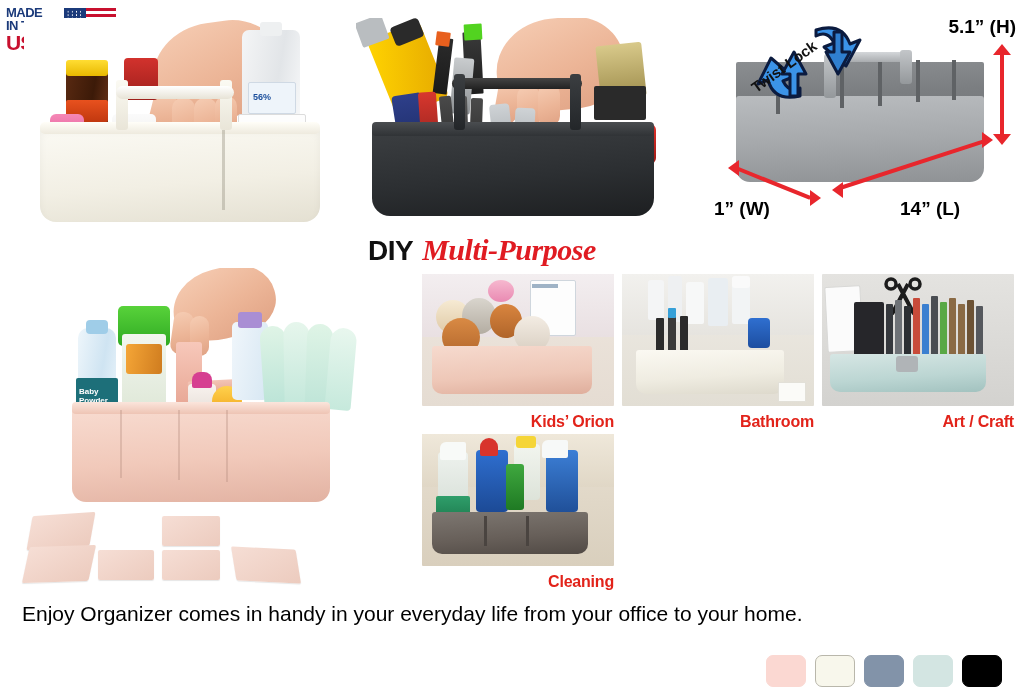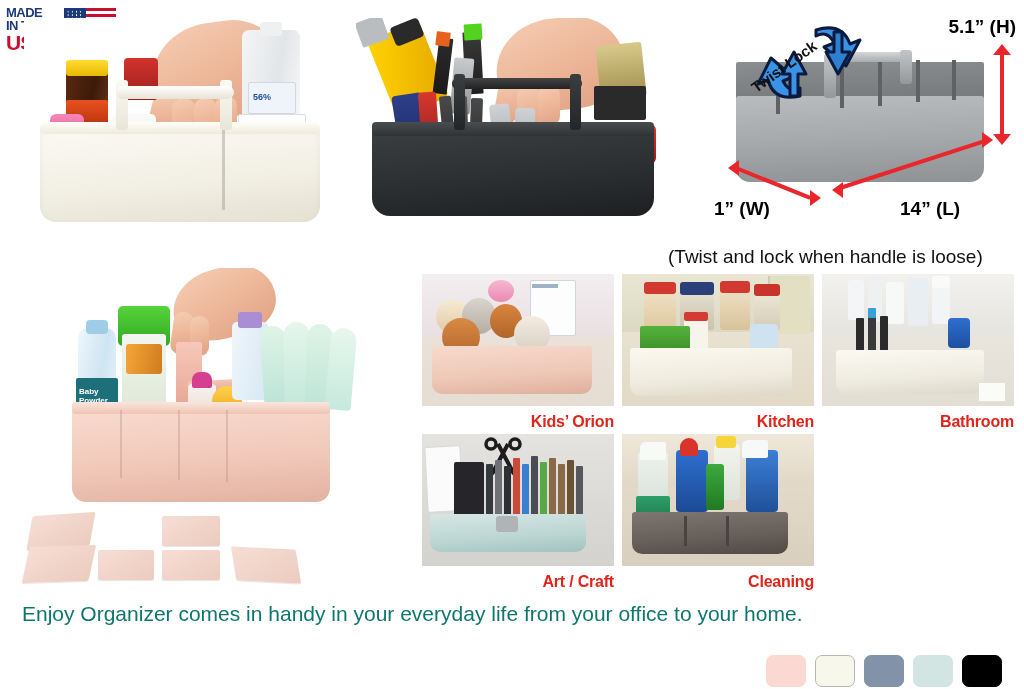--- a/index.html
+++ b/index.html
@@ -68,21 +68,21 @@
       gap:0px;}
   .cell{position:relative;overflow:hidden;}
   .cell .img{position:absolute;left:4px;top:2px;right:4px;bottom:26px;
       overflow:hidden;border-radius:1px;}
   .cell .cap{position:absolute;right:4px;bottom:1px;color:#e2231a;
       font-weight:bold;font-size:16px;font-family:"Liberation Sans",sans-serif;
       white-space:nowrap;letter-spacing:-0.2px;}
 
   
   #copy{position:absolute;left:22px;top:600px;width:760px;}
-  #copy p{margin:0 0 2px 0;font-size:21px;line-height:27px;color:#0f766e;
+  #copy p{margin:0 0 2px 0;font-size:21px;line-height:27px;color:#000000;
       font-family:"Liberation Sans",sans-serif;white-space:nowrap;}
 
   #swatches{position:absolute;left:766px;top:655px;display:flex;gap:9px;}
   .sw{width:38px;height:30px;border-radius:7px;}
 
   
   .obj{position:absolute;border-radius:2px;}
   .bottle{position:absolute;border-radius:3px 3px 2px 2px;}
   .cap-top{position:absolute;border-radius:2px 2px 0 0;}
   .jar{position:absolute;border-radius:3px;}
@@ -279,21 +279,24 @@
     <div class="ah" style="left:110px;top:190px;border-top:8px solid transparent;border-bottom:8px solid transparent;border-left:11px solid #e8262c;"></div>
     <div class="dim-label" id="lbl-w">1” (W)</div>
 
     <div style="position:absolute;left:140px;top:186px;width:152px;height:4px;background:#e8262c;
         transform:rotate(-18deg);transform-origin:left center;"></div>
     <div class="ah" style="left:132px;top:182px;border-top:8px solid transparent;border-bottom:8px solid transparent;border-right:11px solid #e8262c;"></div>
     <div class="ah" style="left:282px;top:132px;border-top:8px solid transparent;border-bottom:8px solid transparent;border-left:11px solid #e8262c;"></div>
     <div class="dim-label" id="lbl-l">14” (L)</div>
   </div>
 
-  <div id="twist-note">(Twist and lock when handle is loose)</div>
+  <div id="headline">
+    <span class="diy">DIY</span>
+    <span class="mp">Multi-Purpose</span>
+  </div>
 
   <div class="photo" id="photo-baby">
 
     <div class="hand" style="left:162px;top:0px;width:104px;height:70px;transform:rotate(-14deg);"></div>
     <div class="hand" style="left:162px;top:44px;width:20px;height:42px;border-radius:9px;transform:rotate(8deg);"></div>
     <div class="hand" style="left:180px;top:48px;width:19px;height:40px;border-radius:9px;"></div>
 
     <div class="bottle" style="left:68px;top:60px;width:38px;height:82px;
         background:linear-gradient(100deg,#eef6fb,#cfe4f2 60%,#e9f3fa);border-radius:10px 10px 3px 3px;"></div>
     <div class="cap-top" style="left:76px;top:52px;width:22px;height:14px;background:#9fcde8;border-radius:4px;"></div>
@@ -363,41 +366,20 @@
         <div class="plush" style="left:68px;top:30px;width:32px;height:34px;background:linear-gradient(#d9853f,#b0652a);"></div>
         <div class="plush" style="left:20px;top:44px;width:38px;height:38px;background:linear-gradient(#d98a44,#b3672c);"></div>
         <div class="plush" style="left:92px;top:42px;width:36px;height:36px;background:linear-gradient(#f3ece3,#d9cfc2);"></div>
         <div class="plush" style="left:66px;top:6px;width:26px;height:22px;background:linear-gradient(#f6b8cf,#e98ab2);"></div>
         <div class="abs" style="left:10px;top:72px;width:160px;height:48px;
             background:linear-gradient(176deg,#f6dace 0%,#eec7b7 60%,#dfae9c 100%);border-radius:3px 3px 10px 10px;"></div>
       </div>
       <div class="cap" style="color: rgb(226, 35, 26);">Kids’ Orion</div>
     </div>
 
-    <div class="cell">
-      <div class="img" style="background:linear-gradient(#efe9da,#e2d9c6);">
-        <div class="abs" style="left:0;top:0;right:0;height:44%;background:linear-gradient(#e9e7d4,#dcd9c2);"></div>
-        <div class="abs" style="right:4px;top:2px;width:40px;height:58px;background:#e3dfc2;border-left:2px solid #cfcbb0;"></div>
-        <div class="jar" style="left:22px;top:12px;width:32px;height:44px;background:linear-gradient(#f2e3c9,#ddc89f);"></div>
-        <div class="cap-top" style="left:22px;top:8px;width:32px;height:12px;background:#d23a31;border-radius:3px;"></div>
-        <div class="jar" style="left:58px;top:14px;width:34px;height:42px;background:linear-gradient(#e6e2d2,#c9c3ae);"></div>
-        <div class="cap-top" style="left:58px;top:8px;width:34px;height:13px;background:#2b3f78;border-radius:3px;"></div>
-        <div class="jar" style="left:98px;top:12px;width:30px;height:44px;background:linear-gradient(#f0e2c6,#d8c29b);"></div>
-        <div class="cap-top" style="left:98px;top:7px;width:30px;height:12px;background:#d23a31;border-radius:3px;"></div>
-        <div class="jar" style="left:132px;top:16px;width:26px;height:40px;background:linear-gradient(#eee8d8,#d4ccb6);"></div>
-        <div class="cap-top" style="left:132px;top:10px;width:26px;height:12px;background:#c9332b;border-radius:3px;"></div>
-        <div class="jar" style="left:62px;top:42px;width:24px;height:34px;background:#f7f4ec;border-radius:3px;"></div>
-        <div class="cap-top" style="left:62px;top:38px;width:24px;height:9px;background:#d43b32;border-radius:2px;"></div>
-        <div class="abs" style="left:18px;top:52px;width:50px;height:26px;background:linear-gradient(#56b33c,#3d8f28);border-radius:2px;"></div>
-        <div class="jar" style="left:128px;top:50px;width:28px;height:26px;background:#cfe2ef;border-radius:4px;"></div>
-        <div class="abs" style="left:8px;top:74px;width:162px;height:48px;
-            background:linear-gradient(176deg,#fbf8ee 0%,#f0ece0 58%,#ddd8c8 100%);border-radius:3px 3px 10px 10px;"></div>
-      </div>
-      <div class="cap" style="color: rgb(226, 35, 26);">Kitchen</div>
-    </div>
 
 
     <div class="cell">
       <div class="img" style="background:linear-gradient(#efece6,#e2ded4);">
         <div class="abs" style="left:0;top:0;right:0;height:46%;background:linear-gradient(#f2f1ee,#e6e4df);"></div>
         <div class="bottle" style="left:26px;top:6px;width:16px;height:40px;background:#f4f5f6;"></div>
         <div class="bottle" style="left:46px;top:2px;width:14px;height:46px;background:#eef0f2;"></div>
         <div class="bottle" style="left:64px;top:8px;width:18px;height:42px;background:#f7f8f8;"></div>
         <div class="bottle" style="left:86px;top:4px;width:20px;height:48px;background:#e9eef2;"></div>
         <div class="bottle" style="left:110px;top:10px;width:18px;height:40px;background:#f2f4f5;"></div>

